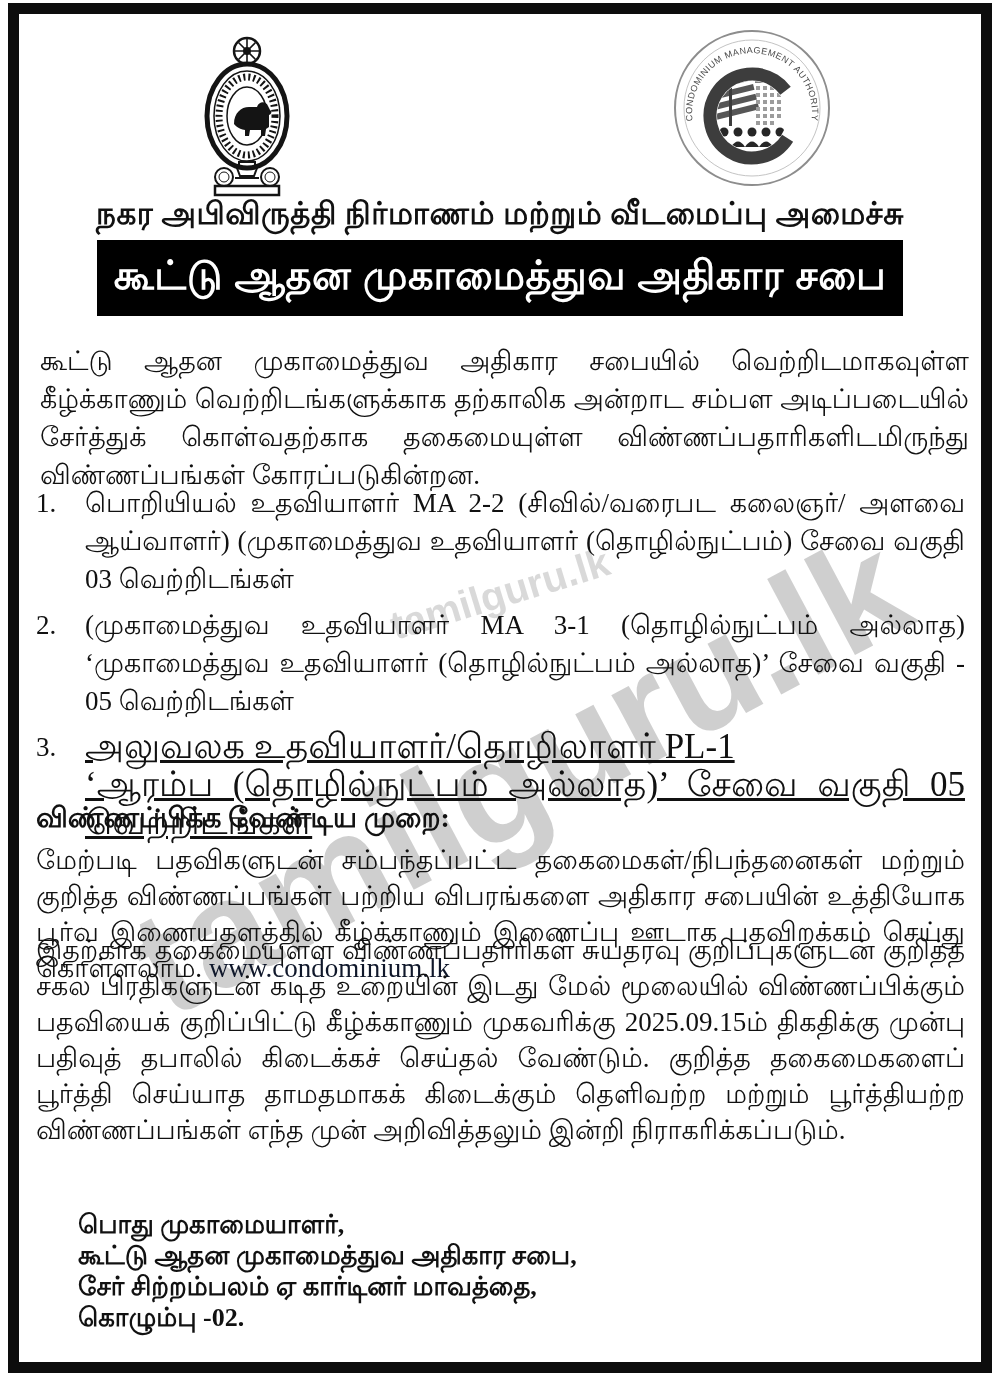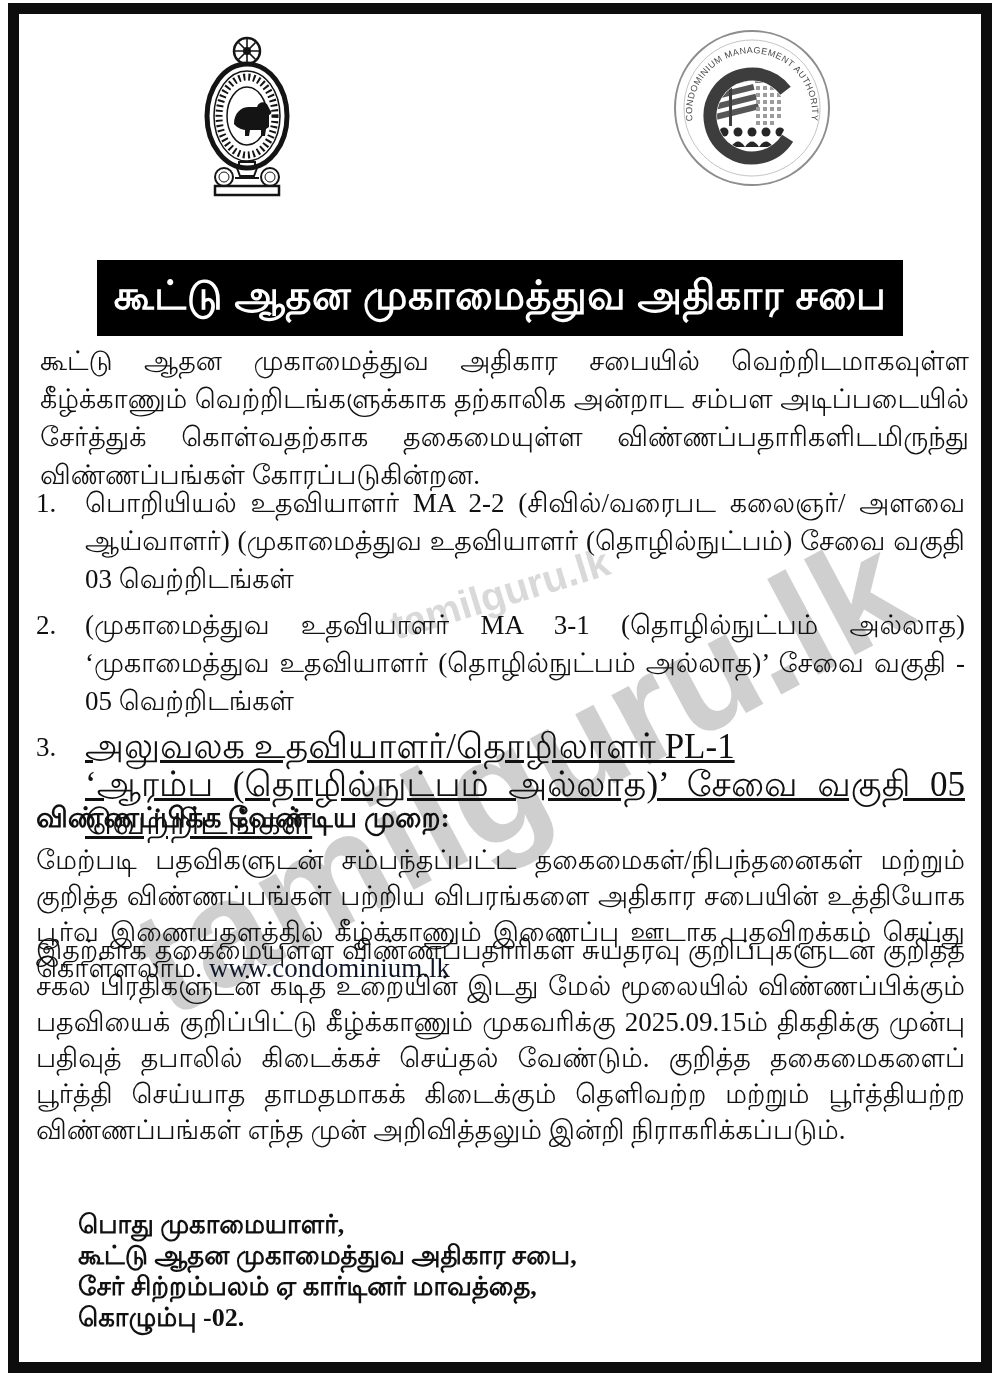--- a/index.html
+++ b/index.html
@@ -44,21 +44,21 @@
   .emblem{position:absolute;left:197px;top:36px;width:100px;height:162px;}
   .cma-logo{position:absolute;left:672px;top:28px;width:160px;height:160px;}
   
   .ministry-title{
     position:absolute;left:0;top:196px;width:1000px;
     margin:0;text-align:center;
     font-size:31px;font-weight:700;letter-spacing:0.5px;
   }
   
   .banner{
-    position:absolute;left:97px;top:260px;width:806px;height:76px;
+    position:absolute;left:97px;top:240px;width:806px;height:76px;
     background:#000;
     display:flex;align-items:center;justify-content:center;
   }
   .banner span{
     color:#fff;
     font-family:"Liberation Sans","DejaVu Sans",sans-serif;
     font-weight:700;font-size:40px;letter-spacing:0.5px;
   }
   
   .intro{
@@ -178,20 +178,21 @@
           <circle cx="80" cy="104" r="4.5"></circle>
             <path d="M73 119 q7 -11 14 0 z"></path>
           <circle cx="94" cy="104" r="4.5"></circle>
             <path d="M87 119 q7 -11 14 0 z"></path>
           <circle cx="108" cy="104" r="4.5"></circle>
             <path d="M101 119 q7 -11 14 0 z"></path>
         </g>
       </g>
     </svg>
 
+    <h1 class="ministry-title">நகர அபிவிருத்தி நிர்மாணம் மற்றும் வீடமைப்பு அமைச்சு</h1>
 
     <div class="banner">
       <span>கூட்டு ஆதன முகாமைத்துவ அதிகார சபை</span>
     </div>
 
     <p class="intro">கூட்டு ஆதன முகாமைத்துவ அதிகார சபையில் வெற்றிடமாகவுள்ள கீழ்க்காணும் வெற்றிடங்களுக்காக தற்காலிக அன்றாட சம்பள அடிப்படையில் சேர்த்துக் கொள்வதற்காக தகைமையுள்ள விண்ணப்பதாரிகளிடமிருந்து விண்ணப்பங்கள் கோரப்படுகின்றன.</p>
 
     <div class="vacancy-list">
       <div class="vacancy">
         <span class="num">1.</span>

